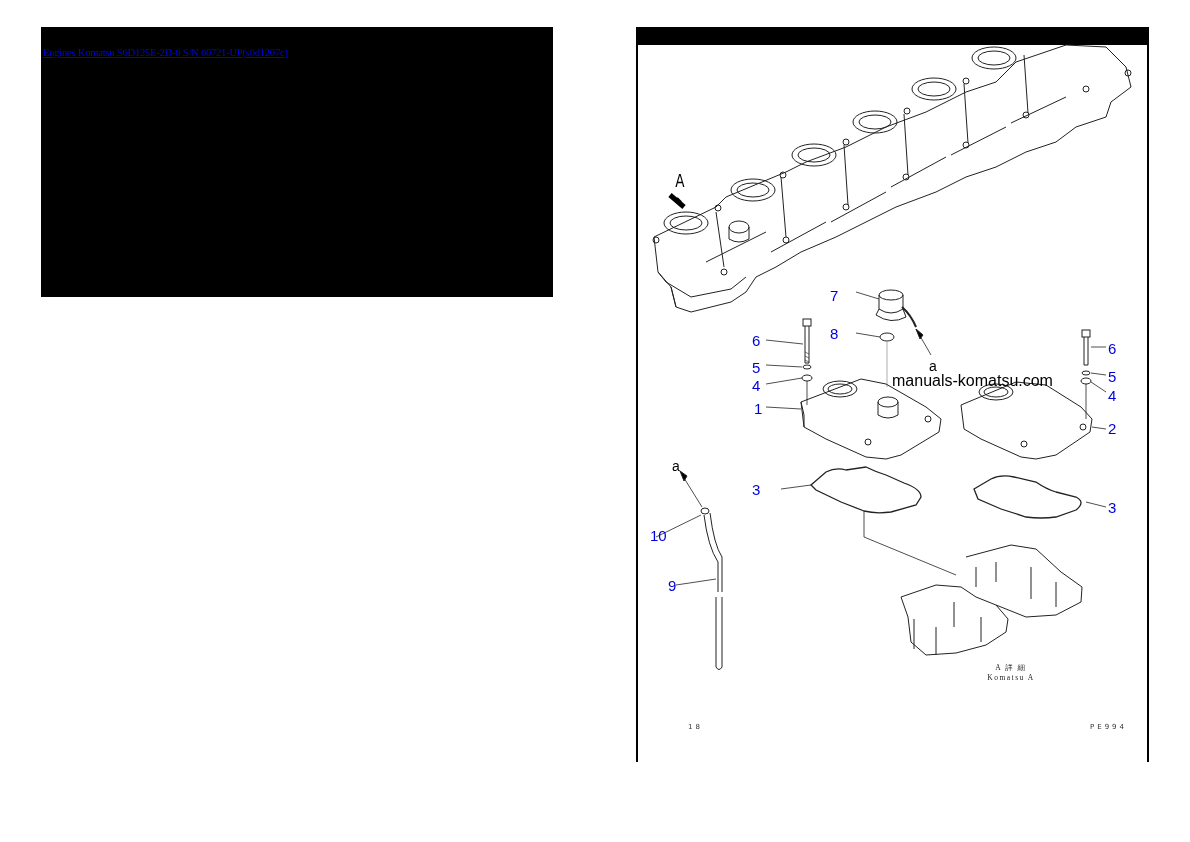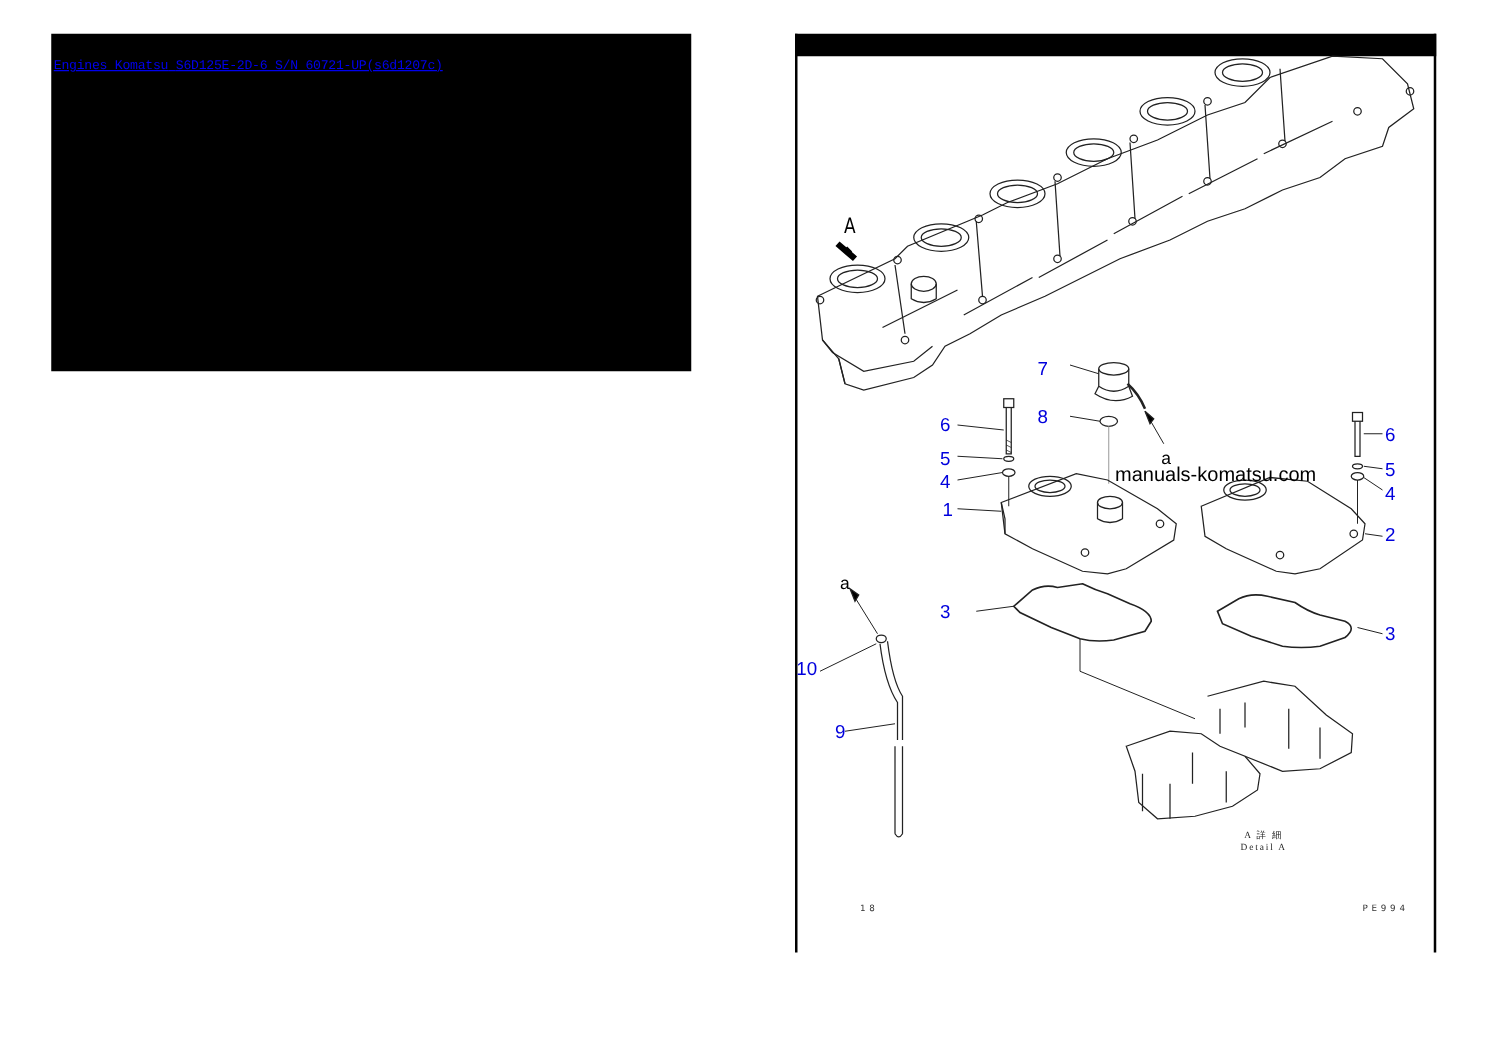--- a/index.html
+++ b/index.html
@@ -1,18 +1,18 @@
 <!DOCTYPE html>
 <html><head>
 <meta charset="utf-8">
 <style>
   html, body { margin:0; padding:0; background:#ffffff; }
   body { width:1190px; height:842px; position:relative; overflow:hidden; font-family:"DejaVu Serif", serif; }
   .left-panel { position:absolute; left:41px; top:27px; width:512px; height:270px; background:#000000; }
-  .title-link { position:absolute; left:2px; top:20px; font-family:Liberation Mono, monospace; font-size:10.5px; color:#0000ee; text-decoration:underline; white-space:nowrap; letter-spacing:-0.2px; }
+  .title-link { position:absolute; left:2px; top:20px; font-family:Liberation Serif, serif; font-size:10.5px; color:#0000ee; text-decoration:underline; white-space:nowrap; letter-spacing:-0.2px; }
   .title-link span { cursor:pointer; }
   .diagram-frame { position:absolute; left:636px; top:27px; width:513px; height:735px; }
   .diagram-frame .topbar { position:absolute; left:0; top:0; width:513px; height:18px; background:#000; }
   .diagram-frame .lborder { position:absolute; left:0; top:0; width:2px; height:735px; background:#000; }
   .diagram-frame .rborder { position:absolute; right:0; top:0; width:2px; height:735px; background:#000; }
   .diagram-svg { position:absolute; left:0; top:0; }
   .callout { position:absolute; font-family:"Liberation Sans", sans-serif; font-size:15px; color:#0000dd; line-height:1; }
   .letter { position:absolute; font-family:"Liberation Sans", sans-serif; font-size:14px; color:#000; line-height:1; }
   .watermark { position:absolute; font-family:"Liberation Sans", sans-serif; font-size:16px; color:#000; line-height:1; white-space:nowrap;text-align:right; }
   .small-code { position:absolute; font-family:"DejaVu Sans", sans-serif; font-size:7px; color:#333; letter-spacing:3px; line-height:1; }
@@ -169,28 +169,28 @@
   <div class="callout" style="left:116px; top:306px;">6</div>
   <div class="callout" style="left:116px; top:333px;">5</div>
   <div class="callout" style="left:116px; top:351px;">4</div>
   <div class="callout" style="left:118px; top:374px;">1</div>
   <div class="callout" style="left:472px; top:314px;">6</div>
   <div class="callout" style="left:472px; top:342px;">5</div>
   <div class="callout" style="left:472px; top:361px;">4</div>
   <div class="callout" style="left:472px; top:394px;">2</div>
   <div class="callout" style="left:116px; top:455px;">3</div>
   <div class="callout" style="left:472px; top:473px;">3</div>
-  <div class="callout" style="left:1px; top:501px;">10</div>
+  <div class="callout" style="left:14px; top:501px;">10</div>
   <div class="callout" style="left:32px; top:551px;">9</div>
 
   <div class="letter" style="left:293px; top:332px;">a</div>
   <div class="letter" style="left:36px; top:432px;">a</div>
 
   <div class="watermark" style="left:256px; top:346px;">manuals-komatsu.com</div>
 
   <div class="detail-label" style="left:340px; top:636px; width:70px;font-family:Liberation Serif, serif;">
     <div>A  詳 細</div>
-    <div>Detail A</div>
+    <div>Komatsu A</div>
   </div>
 
   <div class="small-code" style="left:4px; top:697px;margin-left:48px;">18</div>
   <div class="small-code" style="left:454px; top:697px;">PE994</div>
 </div>
 
 </body></html>

